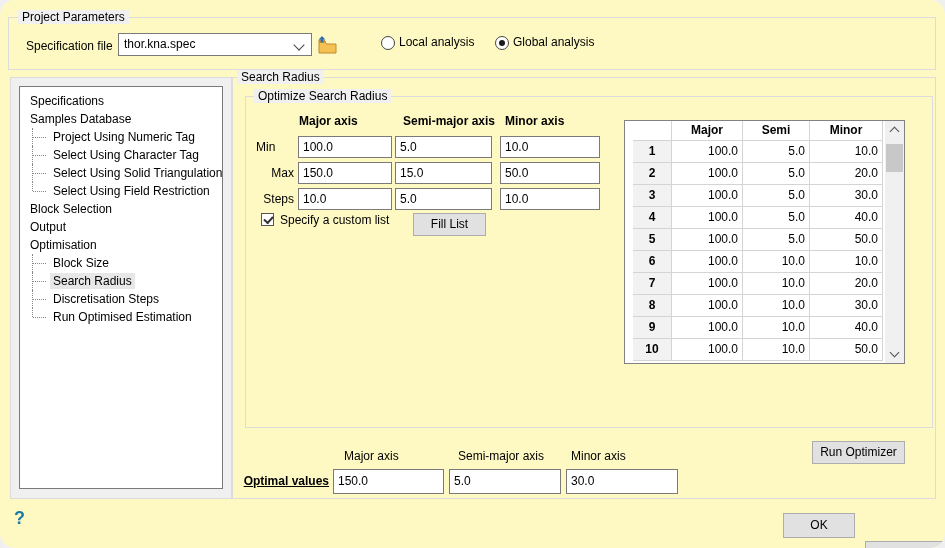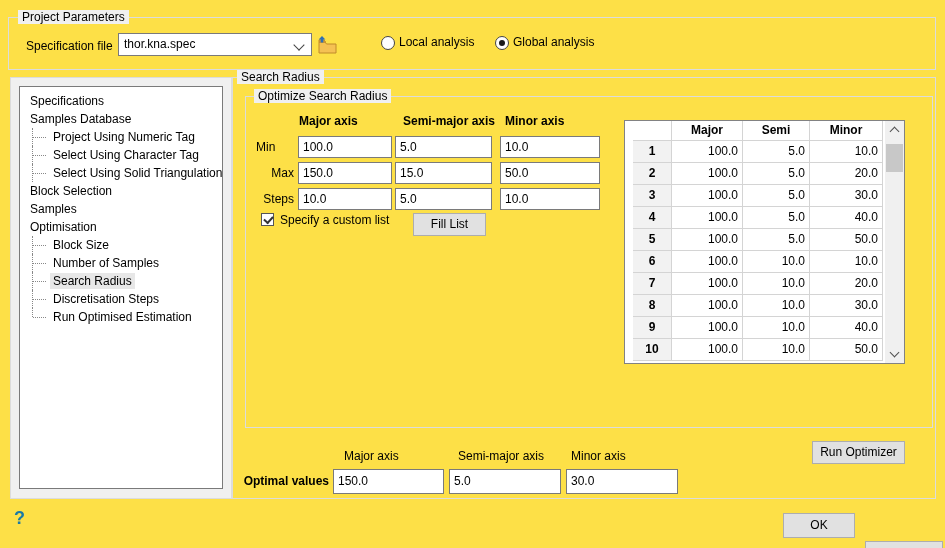--- a/index.html
+++ b/index.html
@@ -1,17 +1,17 @@
 <!DOCTYPE html>
 <html><head>
 <meta charset="utf-8">
 <style>
   html,body{margin:0;padding:0;background:#f0f0f0;}
-  .win{position:relative;width:945px;height:548px;background:#fde047;
-       font-family:"Liberation Sans",sans-serif;font-size:12px;color:#000;overflow:hidden;}
+  .win{position:relative;width:945px;height:548px;background:#fef9c3;
+       font-family:"Liberation Sans",sans-serif;font-size:12px;color:#000;overflow:hidden;border-radius:15px;}
   .gbox{position:absolute;border:1px solid #dcdcdc;}
   .gtitle{position:absolute;top:-8px;left:8px;background:#f0f0f0;padding:0 4px;white-space:nowrap;}
   .lbl{position:absolute;white-space:nowrap;}
   .b{font-weight:bold;}
   
   .combo{position:absolute;left:109px;top:15px;width:194px;height:23px;background:#fff;
          border:1px solid #7a7a7a;box-sizing:border-box;}
   .combo-txt{position:absolute;left:5px;top:3px;white-space:nowrap;}
   .chev{position:absolute;right:8px;top:7px;width:7px;height:7px;border-left:1px solid #444;
         border-bottom:1px solid #444;transform:rotate(-45deg);}
@@ -96,25 +96,25 @@
     </div>
   </div>
 
   <div class="frame" style="left:10px;top:77px;width:221px;height:420px;">
     <div class="listbox" id="tree">
         <div class="tree-item"><span class="tree-label">Specifications</span></div>
         <div class="tree-item"><span class="tree-label">Samples Database</span></div>
         <div class="tree-item t-child"><span class="tree-label">Project Using Numeric Tag</span></div>
         <div class="tree-item t-child"><span class="tree-label">Select Using Character Tag</span></div>
         <div class="tree-item t-child"><span class="tree-label">Select Using Solid Triangulation</span></div>
+        <div class="tree-item t-child t-last"><span class="tree-label">Select Using Field Restriction</span></div>
         <div class="tree-item"><span class="tree-label">Block Selection</span></div>
-        <div class="tree-item"><span class="tree-label">Samples</span></div>
+        <div class="tree-item"><span class="tree-label">Output</span></div>
         <div class="tree-item"><span class="tree-label">Optimisation</span></div>
         <div class="tree-item t-child"><span class="tree-label">Block Size</span></div>
-        <div class="tree-item t-child"><span class="tree-label">Number of Samples</span></div>
         <div class="tree-item t-child"><span class="tree-label sel">Search Radius</span></div>
         <div class="tree-item t-child"><span class="tree-label">Discretisation Steps</span></div>
         <div class="tree-item t-child t-last"><span class="tree-label">Run Optimised Estimation</span></div>
       </div>
   </div>
 
   <div class="gbox" style="left:231px;top:77px;width:703px;height:420px;">
     <span class="gtitle" style="left:5px;">Search Radius</span>
 
     <div class="gbox" style="left:13px;top:18px;width:686px;height:330px;">
@@ -200,21 +200,21 @@
             </div>
         </div>
       </div>
 
       <div class="btn" style="left:566px;top:299px;width:93px;height:23px;line-height:21px;margin-top:45px;">Run Optimizer</div>
     </div>
 
     <span class="lbl" style="left:112px;top:371px;">Major axis</span>
     <span class="lbl" style="left:226px;top:371px;">Semi-major axis</span>
     <span class="lbl" style="left:339px;top:371px;">Minor axis</span>
-    <span class="lbl b" style="left:10px;top:396px;width:87px;text-align:right;">Optimal values</span>
+    <span class="lbl b" style="left:10px;top:396px;width:87px;text-align:right;text-decoration:underline;">Optimal values</span>
     <div class="field" style="left:101px;top:391px;width:111px;height:25px;line-height:23px;">150.0</div>
     <div class="field" style="left:217px;top:391px;width:112px;height:25px;line-height:23px;">5.0</div>
     <div class="field" style="left:334px;top:391px;width:112px;height:25px;line-height:23px;">30.0</div>
   </div>
 
   <span class="help">?</span>
   <div class="btn" style="left:783px;top:513px;width:72px;height:25px;line-height:23px;">OK</div>
   <div class="btn" style="left:865px;top:541px;width:78px;height:25px;line-height:23px;font-style:italic;">Cancel</div>
 </div>
 

